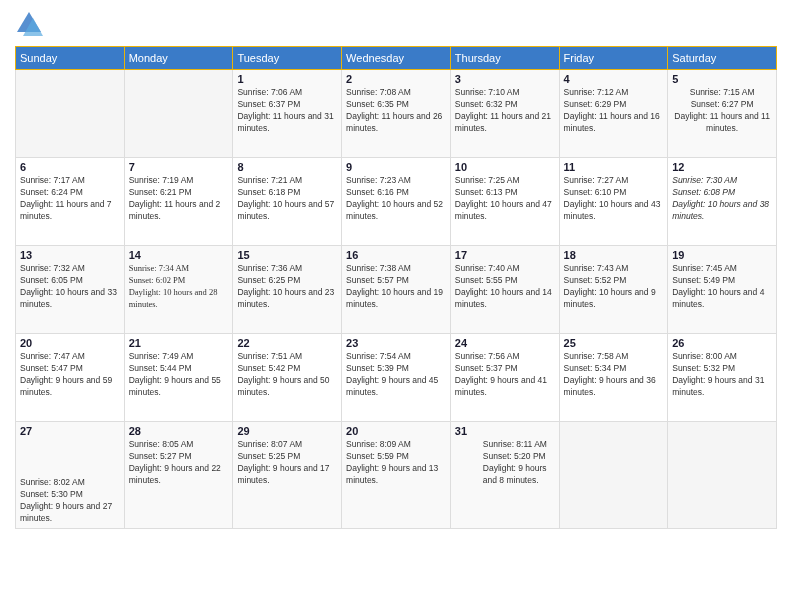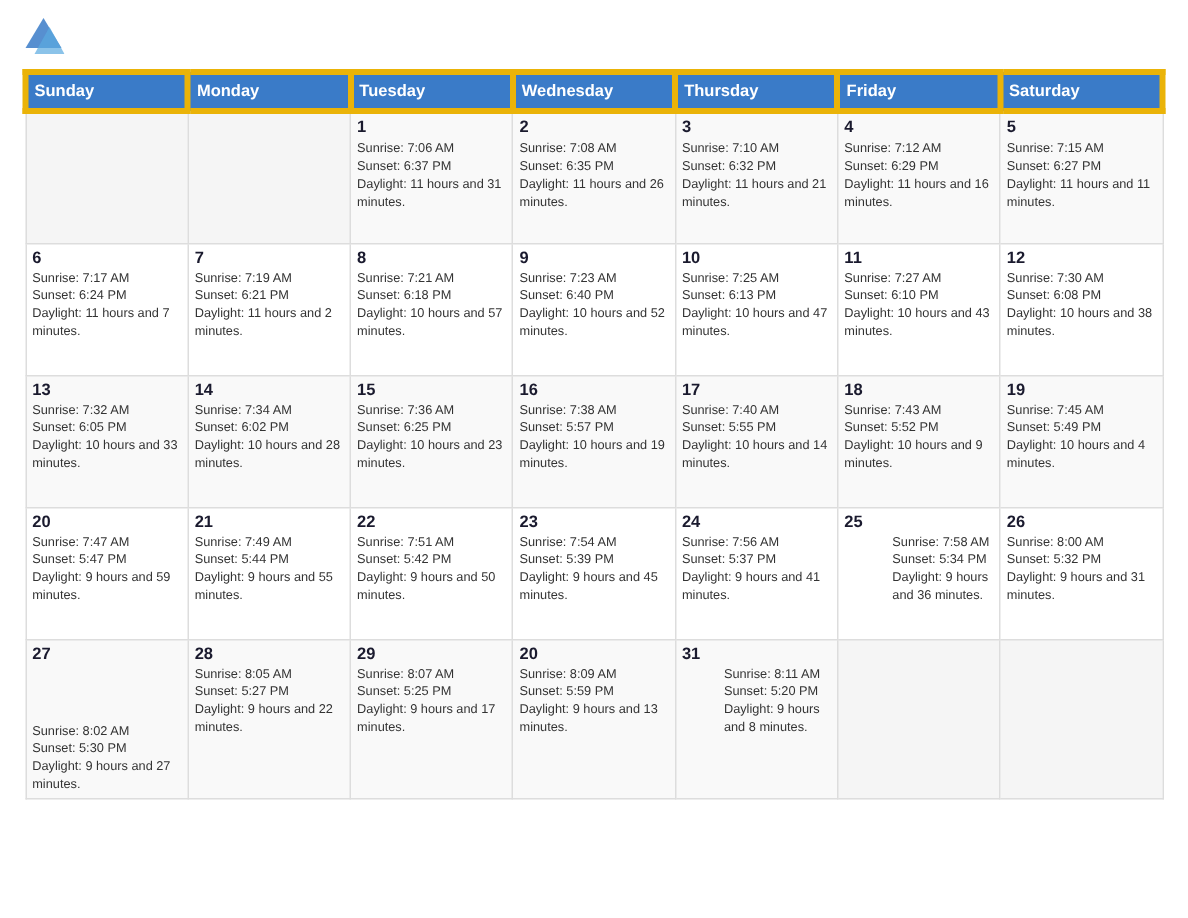--- a/index.html
+++ b/index.html
@@ -46,24 +46,24 @@
     }
     .calendar {
       width: 100%;
       border-collapse: collapse;
       table-layout: fixed;
     }
     .calendar th {
       background: #3a7bc8;
       color: #fff;
       font-size: 11px;
-      font-weight: bold;
+      font-weight: normal;
       padding: 5px 4px;
       text-align: left;
-      border: 4px solid #eab308;
+      border: 1px solid #eab308;
     }
     .calendar td {
       border: 1px solid #ddd;
       vertical-align: top;
       padding: 3px 4px;
       font-size: 9px;
       color: #333;
       height: 88px;
       background: #fff;
     }
@@ -145,21 +145,21 @@
 Daylight: 11 hours and 21 minutes.</div>
           </td>
           <td>
             <span class="day-num">4</span>
             <div class="day-info" style="white-space: pre-line;">Sunrise: 7:12 AM
 Sunset: 6:29 PM
 Daylight: 11 hours and 16 minutes.</div>
           </td>
           <td>
             <span class="day-num">5</span>
-            <div class="day-info" style="white-space: pre-line;">Sunrise: 7:15 AM
+            <div class="day-info" style="white-space: pre-line; text-align: center;">Sunrise: 7:15 AM
 Sunset: 6:27 PM
 Daylight: 11 hours and 11 minutes.</div>
           </td>
         </tr>
         <tr>
           <td>
             <span class="day-num">6</span>
             <div class="day-info" style="white-space: pre-line;">Sunrise: 7:17 AM
 Sunset: 6:24 PM
 Daylight: 11 hours and 7 minutes.</div>
@@ -172,52 +172,52 @@
           </td>
           <td>
             <span class="day-num">8</span>
             <div class="day-info" style="white-space: pre-line;">Sunrise: 7:21 AM
 Sunset: 6:18 PM
 Daylight: 10 hours and 57 minutes.</div>
           </td>
           <td>
             <span class="day-num">9</span>
             <div class="day-info" style="white-space: pre-line;">Sunrise: 7:23 AM
-Sunset: 6:40 PM
+Sunset: 6:16 PM
 Daylight: 10 hours and 52 minutes.</div>
           </td>
           <td>
             <span class="day-num">10</span>
             <div class="day-info" style="white-space: pre-line;">Sunrise: 7:25 AM
 Sunset: 6:13 PM
 Daylight: 10 hours and 47 minutes.</div>
           </td>
           <td>
             <span class="day-num">11</span>
             <div class="day-info" style="white-space: pre-line;">Sunrise: 7:27 AM
 Sunset: 6:10 PM
 Daylight: 10 hours and 43 minutes.</div>
           </td>
           <td>
             <span class="day-num">12</span>
-            <div class="day-info" style="white-space: pre-line;">Sunrise: 7:30 AM
+            <div class="day-info" style="white-space: pre-line; font-style: italic;">Sunrise: 7:30 AM
 Sunset: 6:08 PM
 Daylight: 10 hours and 38 minutes.</div>
           </td>
         </tr>
         <tr>
           <td>
             <span class="day-num">13</span>
             <div class="day-info" style="white-space: pre-line;">Sunrise: 7:32 AM
 Sunset: 6:05 PM
 Daylight: 10 hours and 33 minutes.</div>
           </td>
           <td>
             <span class="day-num">14</span>
-            <div class="day-info" style="white-space: pre-line;">Sunrise: 7:34 AM
+            <div class="day-info" style="white-space: pre-line; font-family: Liberation Serif, serif;">Sunrise: 7:34 AM
 Sunset: 6:02 PM
 Daylight: 10 hours and 28 minutes.</div>
           </td>
           <td>
             <span class="day-num">15</span>
             <div class="day-info" style="white-space: pre-line;">Sunrise: 7:36 AM
 Sunset: 6:25 PM
 Daylight: 10 hours and 23 minutes.</div>
           </td>
           <td>
@@ -271,21 +271,21 @@
 Daylight: 9 hours and 45 minutes.</div>
           </td>
           <td>
             <span class="day-num">24</span>
             <div class="day-info" style="white-space: pre-line;">Sunrise: 7:56 AM
 Sunset: 5:37 PM
 Daylight: 9 hours and 41 minutes.</div>
           </td>
           <td>
             <span class="day-num">25</span>
-            <div class="day-info" style="white-space: pre-line; margin-left: 32px;">Sunrise: 7:58 AM
+            <div class="day-info" style="white-space: pre-line;">Sunrise: 7:58 AM
 Sunset: 5:34 PM
 Daylight: 9 hours and 36 minutes.</div>
           </td>
           <td>
             <span class="day-num">26</span>
             <div class="day-info" style="white-space: pre-line;">Sunrise: 8:00 AM
 Sunset: 5:32 PM
 Daylight: 9 hours and 31 minutes.</div>
           </td>
         </tr>

